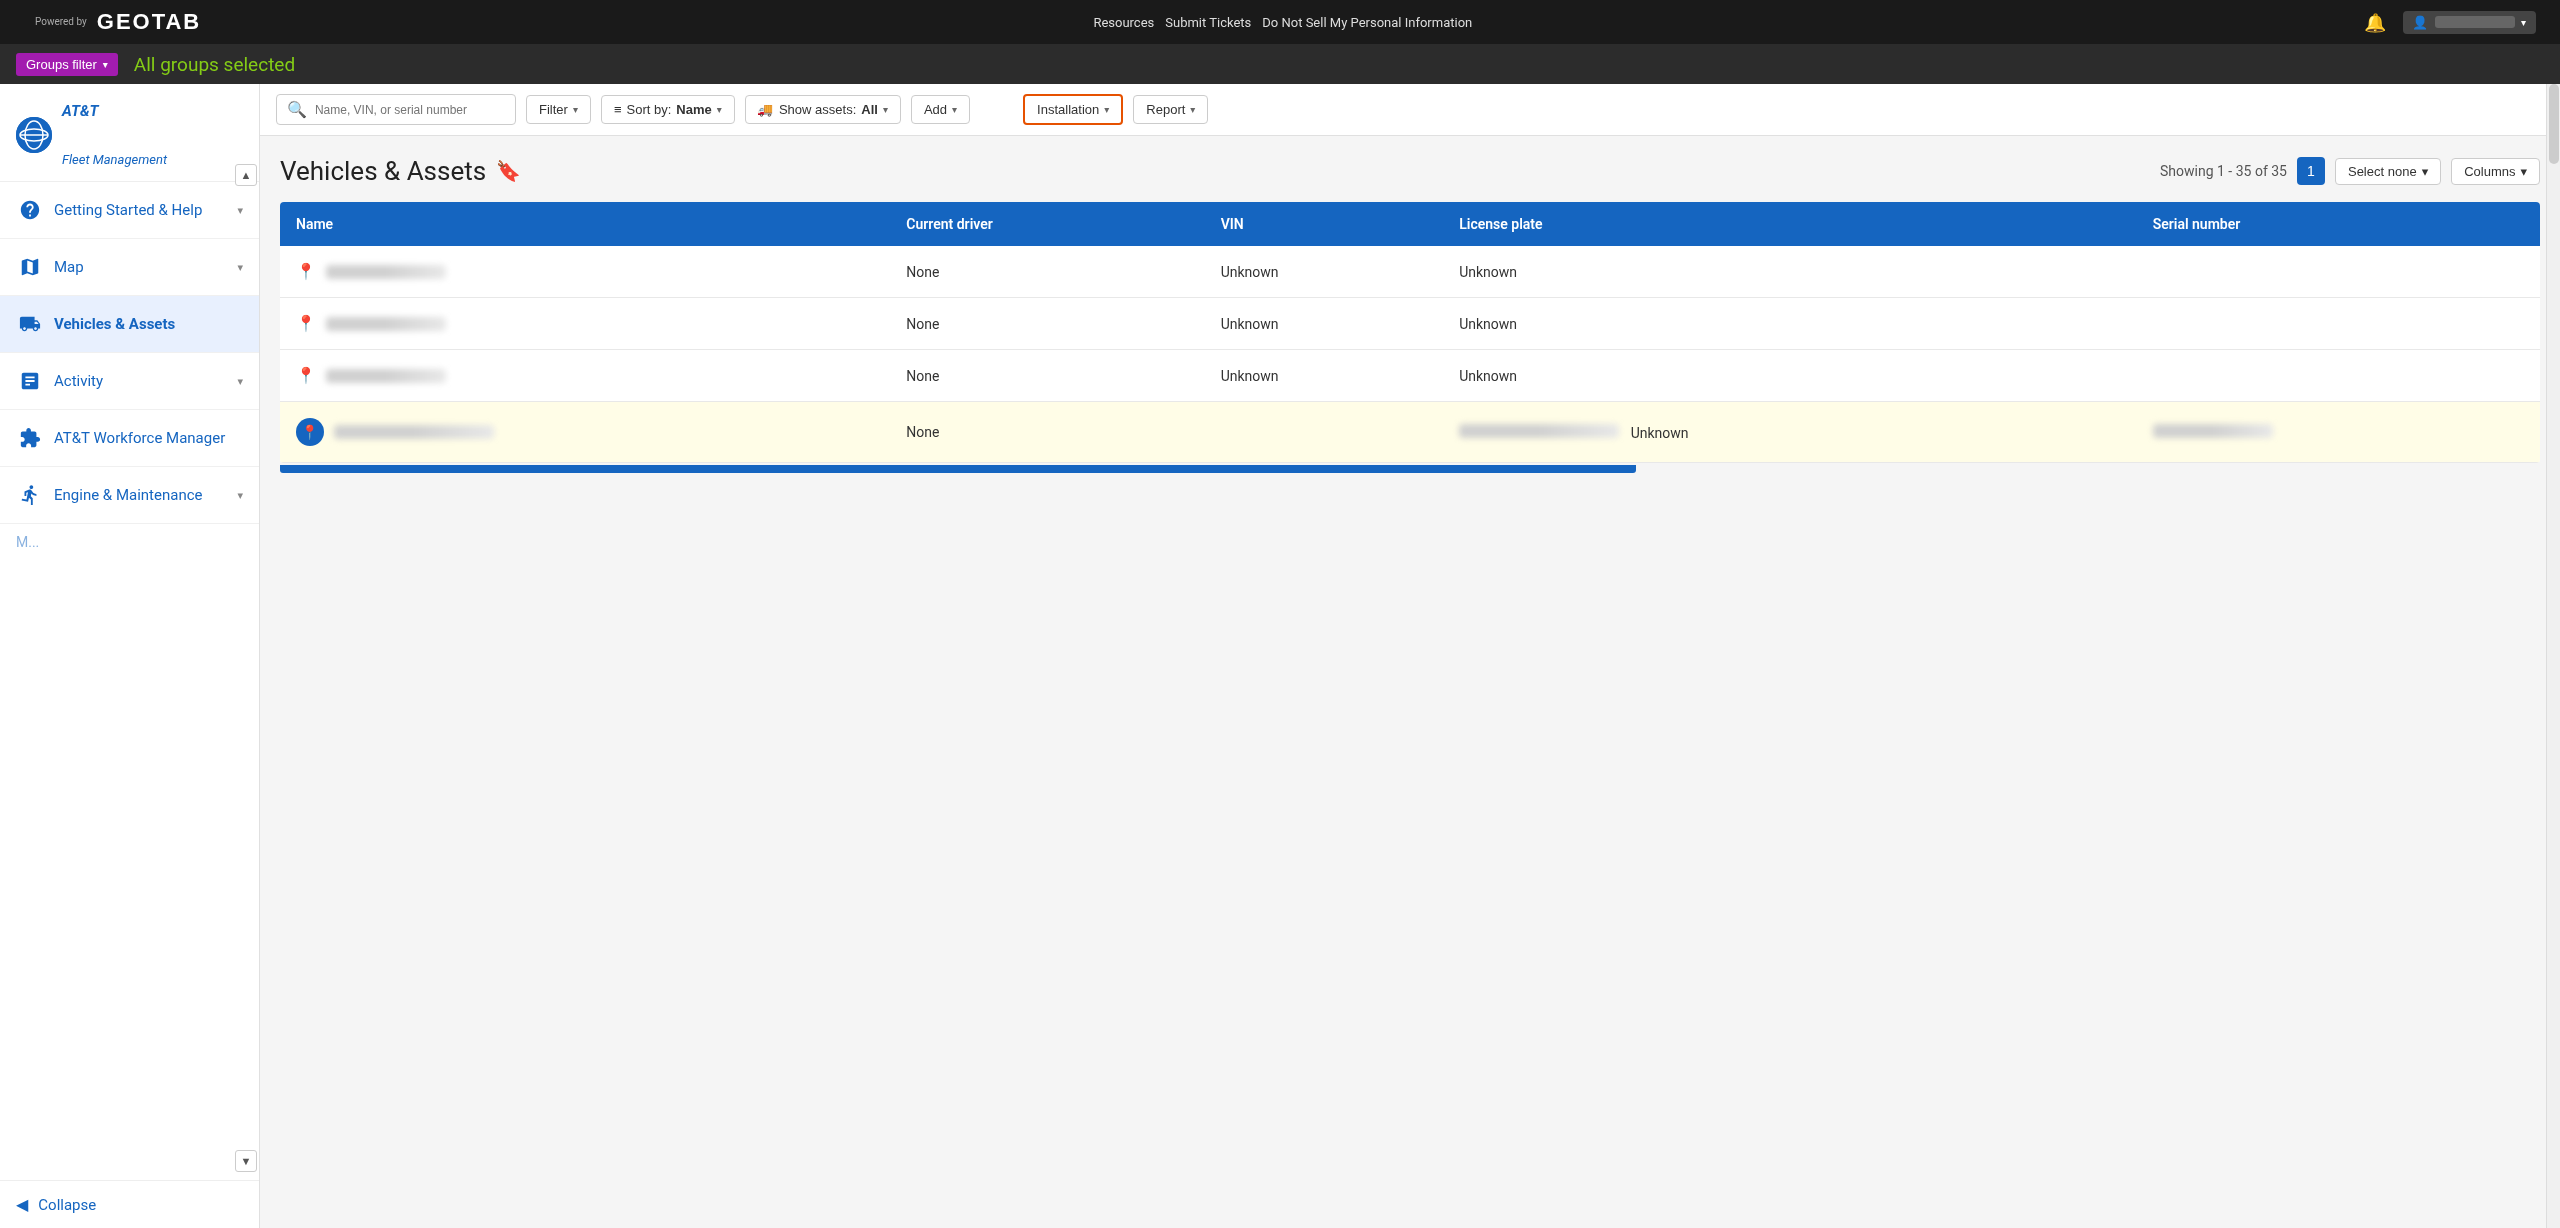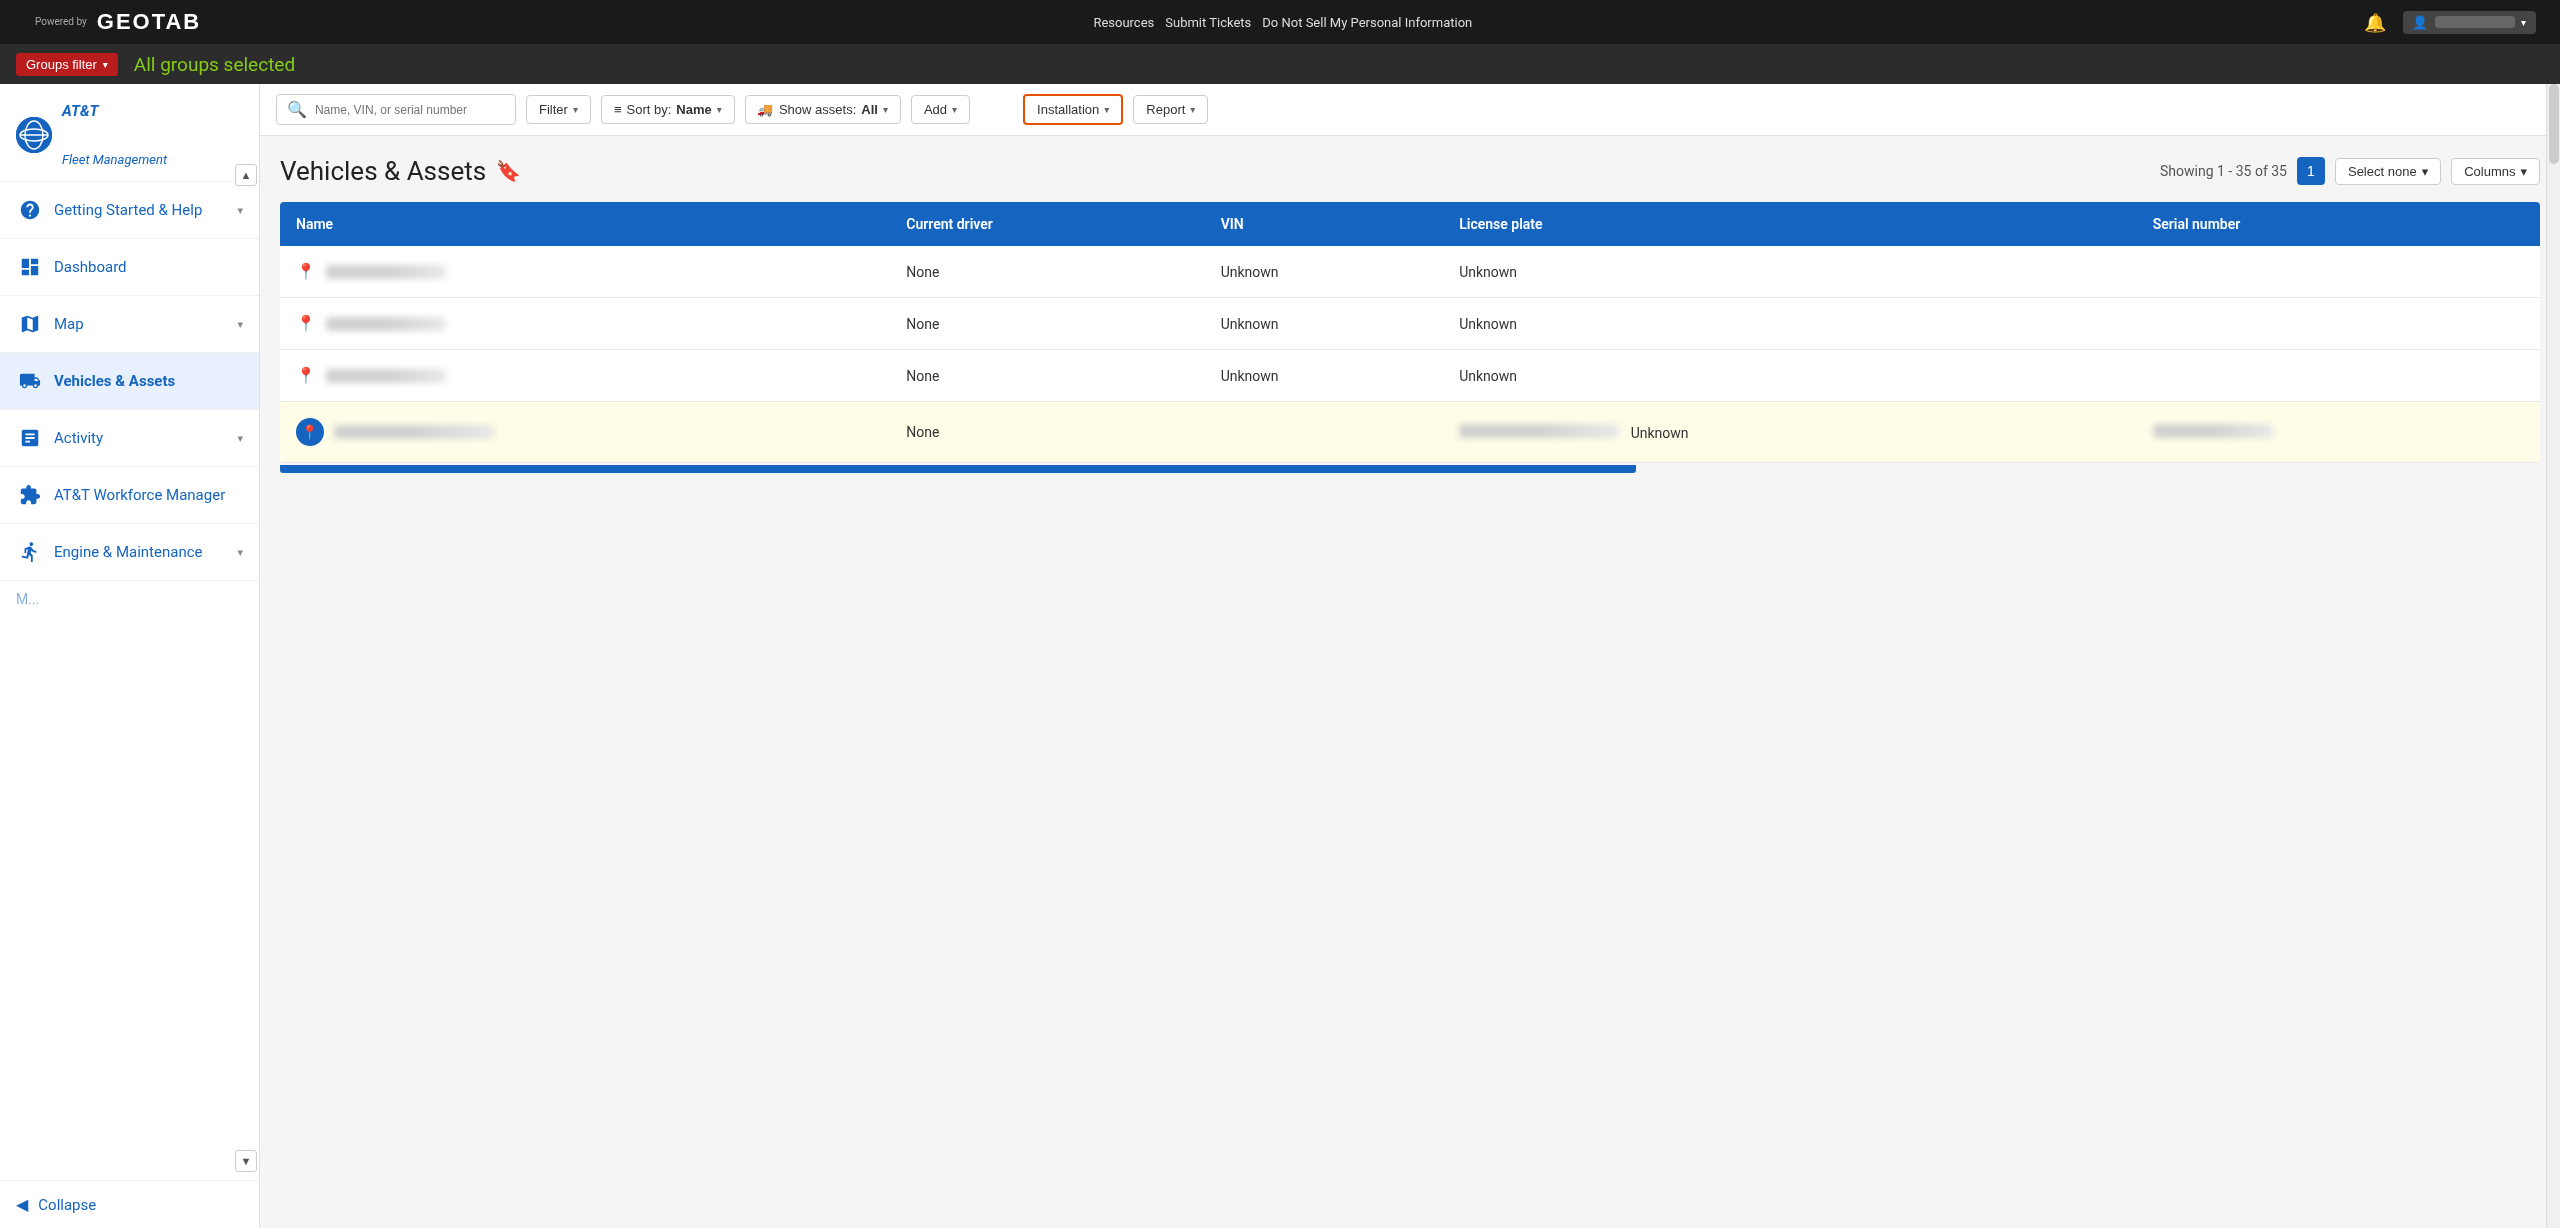--- a/index.html
+++ b/index.html
@@ -29,21 +29,21 @@
     .filter-bar {
       background: #2c2c2c;
       height: 40px;
       display: flex;
       align-items: center;
       padding: 0 16px;
       position: fixed; top: 44px; left: 0; right: 0; z-index: 99;
       gap: 16px;
     }
     .filter-bar-btn {
-      background: #b91c1c; border: none; color: #fff; font-size: 13px; padding: 4px 10px; border-radius: 3px; display: flex; align-items: center; gap: 6px; cursor: pointer;
+      background: #a21caf; border: none; color: #fff; font-size: 13px; padding: 4px 10px; border-radius: 3px; display: flex; align-items: center; gap: 6px; cursor: pointer;
     }
     .filter-bar-btn .chevron { font-size: 10px; }
     .filter-bar-text { color: #84cc16; font-size: 19px; }
 
     
     .layout {
       display: flex;
       margin-top: 84px;
       height: calc(100vh - 84px);
     }
@@ -231,28 +231,20 @@
     <div class="sidebar-item">
       <div class="icon">
         <svg viewBox="0 0 24 24" width="22" height="22" fill="#1565c0">
             <path d="M12 2C6.48 2 2 6.48 2 12s4.48 10 10 10 10-4.48 10-10S17.52 2 12 2zm1 17h-2v-2h2v2zm2.07-7.75l-.9.92C13.45 12.9 13 13.5 13 15h-2v-.5c0-1.1.45-2.1 1.17-2.83l1.24-1.26c.37-.36.59-.86.59-1.41 0-1.1-.9-2-2-2s-2 .9-2 2H8c0-2.21 1.79-4 4-4s4 1.79 4 4c0 .88-.36 1.68-.93 2.25z"></path>
           </svg>
       </div>
       <span class="label">Getting Started &amp; Help</span>
       <span class="chevron">▾</span>
     </div>
 
-    <div class="sidebar-item">
-      <div class="icon">
-        <svg viewBox="0 0 24 24" width="22" height="22" fill="#1565c0">
-            <path d="M3 13h8V3H3v10zm0 8h8v-6H3v6zm10 0h8V11h-8v10zm0-18v6h8V3h-8z"></path>
-          </svg>
-      </div>
-      <span class="label">Dashboard</span>
-    </div>
 
     <div class="sidebar-item">
       <div class="icon">
         <svg viewBox="0 0 24 24" width="22" height="22" fill="#1565c0">
             <path d="M20.5 3l-.16.03L15 5.1 9 3 3.36 4.9c-.21.07-.36.25-.36.48V20.5c0 .28.22.5.5.5l.16-.03L9 18.9l6 2.1 5.64-1.9c.21-.07.36-.25.36-.48V3.5c0-.28-.22-.5-.5-.5zM15 19l-6-2.11V5l6 2.11V19z"></path>
           </svg>
       </div>
       <span class="label">Map</span>
       <span class="chevron">▾</span>
     </div>

